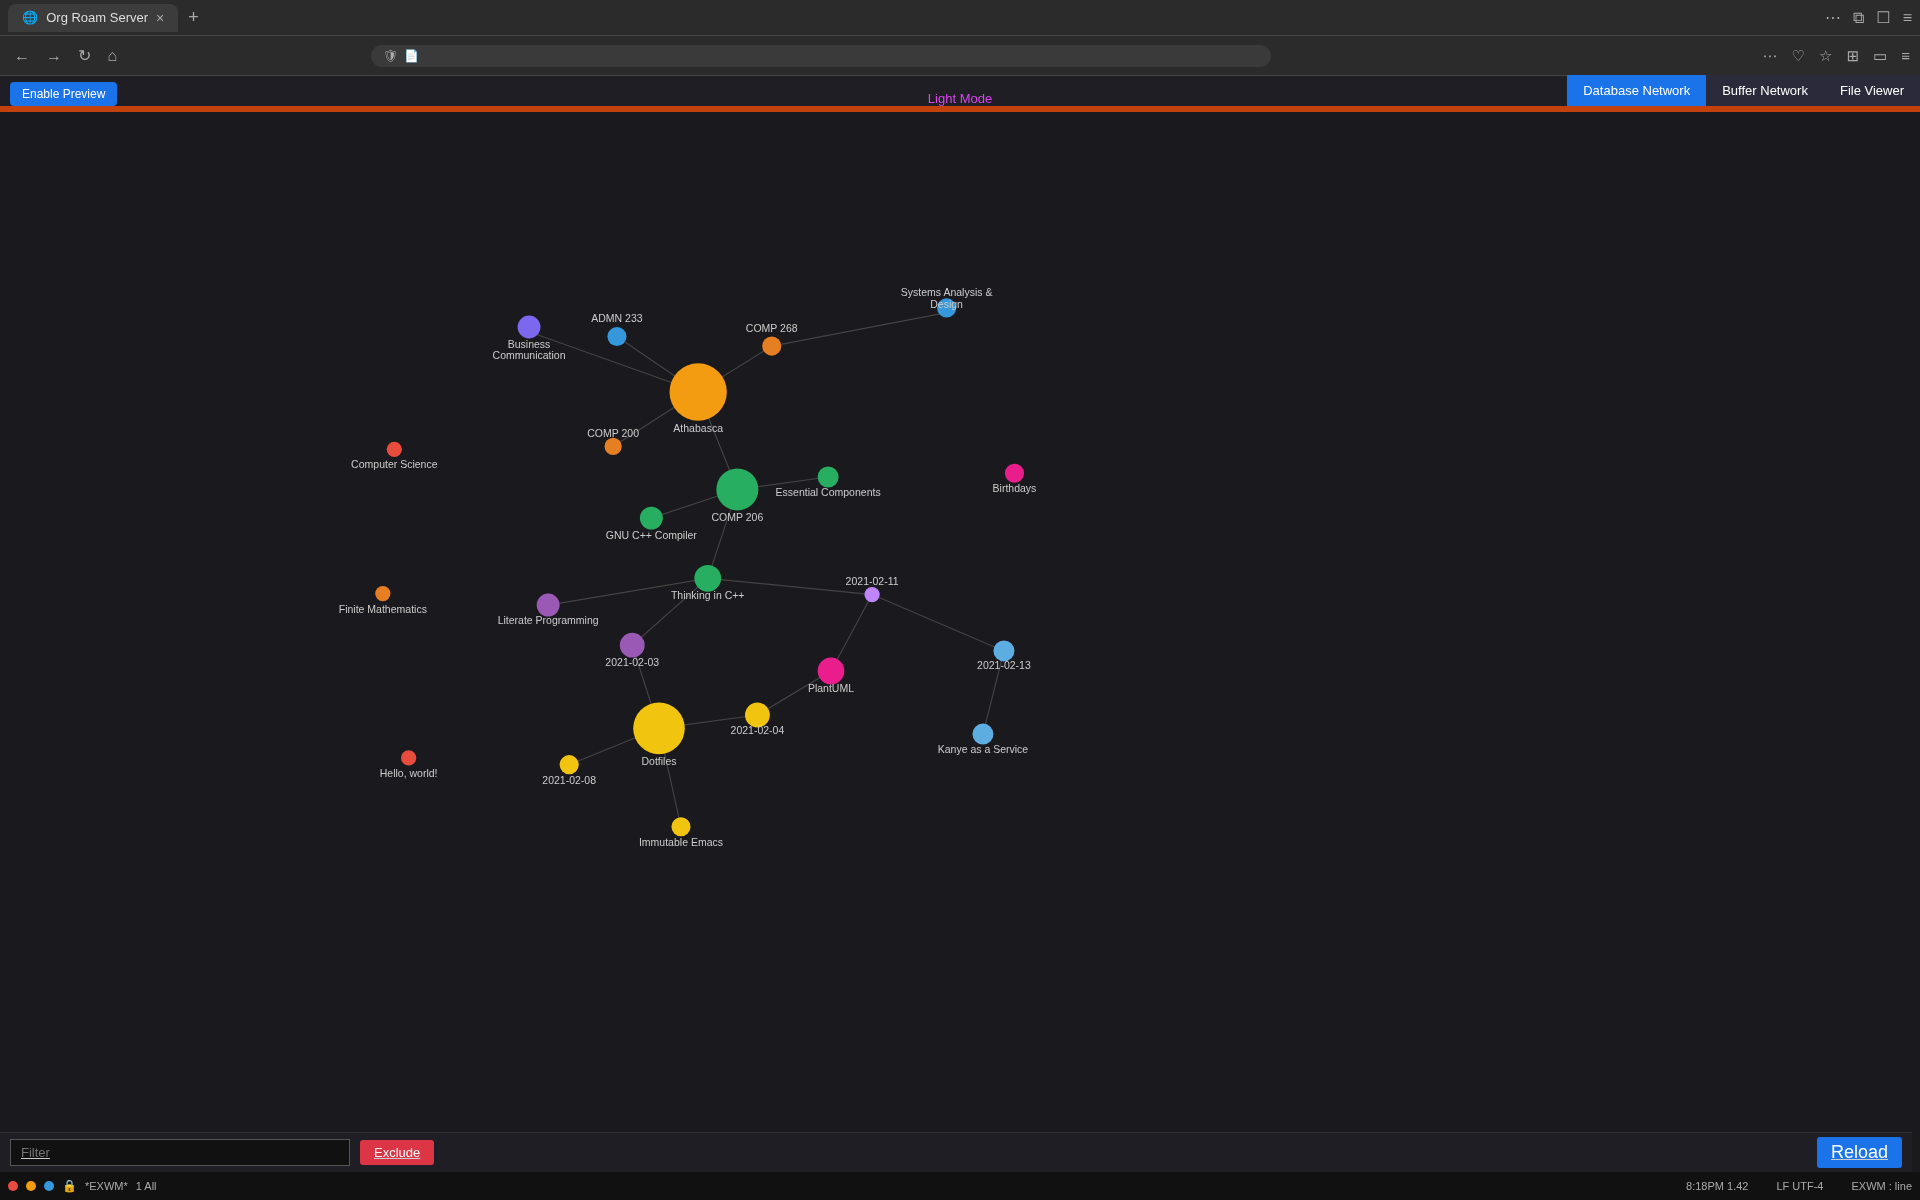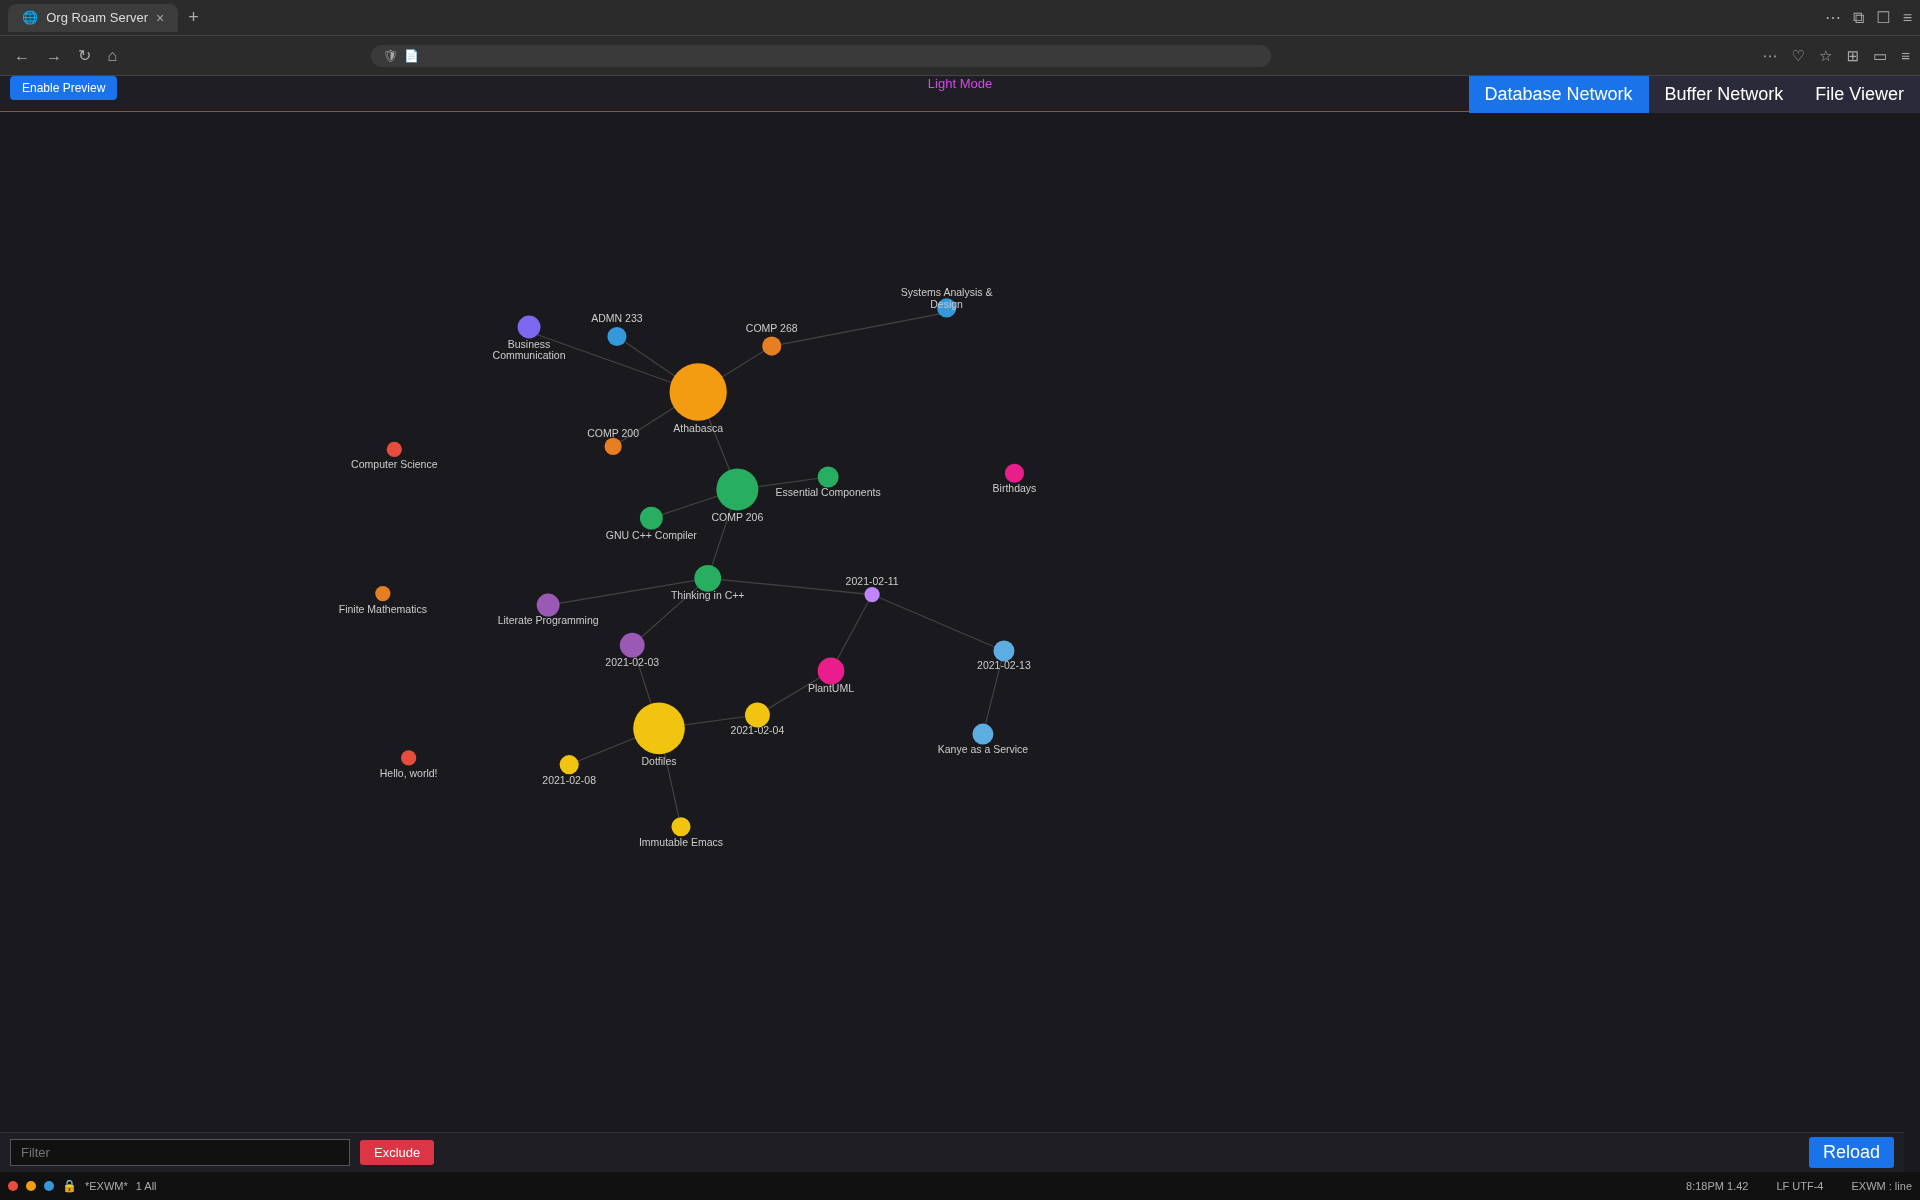--- a/index.html
+++ b/index.html
@@ -94,22 +94,22 @@
       color: #aaa;
       font-size: 15px;
       margin-left: auto;
     }
 
     
     .app-bar {
       background: #1e1e24;
       height: 36px;
       display: flex;
-      align-items: flex-start;
-      border-bottom: 1px solid #c2410c;
+      align-items: flex-end;
+      border-bottom: 6px solid #c2410c;
       position: relative;
     }
     .app-bar-left {
       padding: 0 10px;
     }
     .btn-enable-preview {
       background: #1a73e8;
       color: white;
       border: none;
       padding: 5px 12px;
@@ -123,21 +123,21 @@
       transform: translateX(-50%);
       color: #d946ef;
       font-size: 13px;
     }
     .app-bar-right {
       margin-left: auto;
       display: flex;
     }
     .nav-tab {
       padding: 8px 16px;
-      font-size: 18px;
+      font-size: 13px;
       cursor: pointer;
       border: none;
       color: white;
     }
     .nav-tab.active { background: #1a73e8; }
     .nav-tab:not(.active) { background: #2a2a3a; }
 
     
     .network-area {
       position: absolute;
@@ -150,28 +150,29 @@
     .network-svg {
       width: 100%;
       height: 100%;
     }
 
     
     .bottom-bar {
       position: absolute;
       bottom: 28px;
       left: 0;
-      right: 16px;
+      right: 8px;
       height: 40px;
       background: #1e1e24;
       display: flex;
       align-items: center;
       padding: 0 10px;
       gap: 10px;
       border-top: 1px solid #333;
+      text-decoration: underline;
     }
     .filter-input {
       background: #111;
       border: 1px solid #555;
       color: #ccc;
       padding: 5px 10px;
       width: 340px;
       font-size: 13px;
       outline: none;
     }

